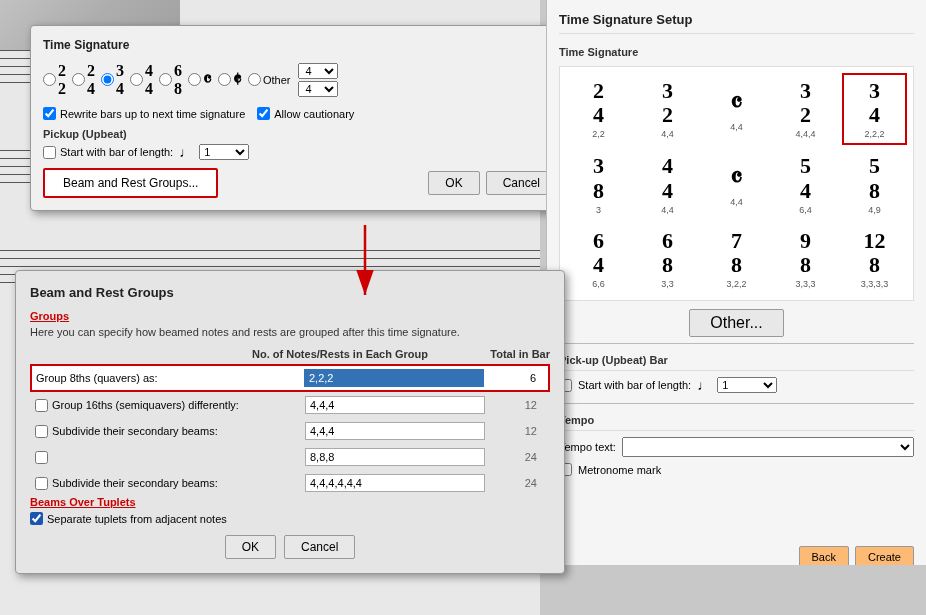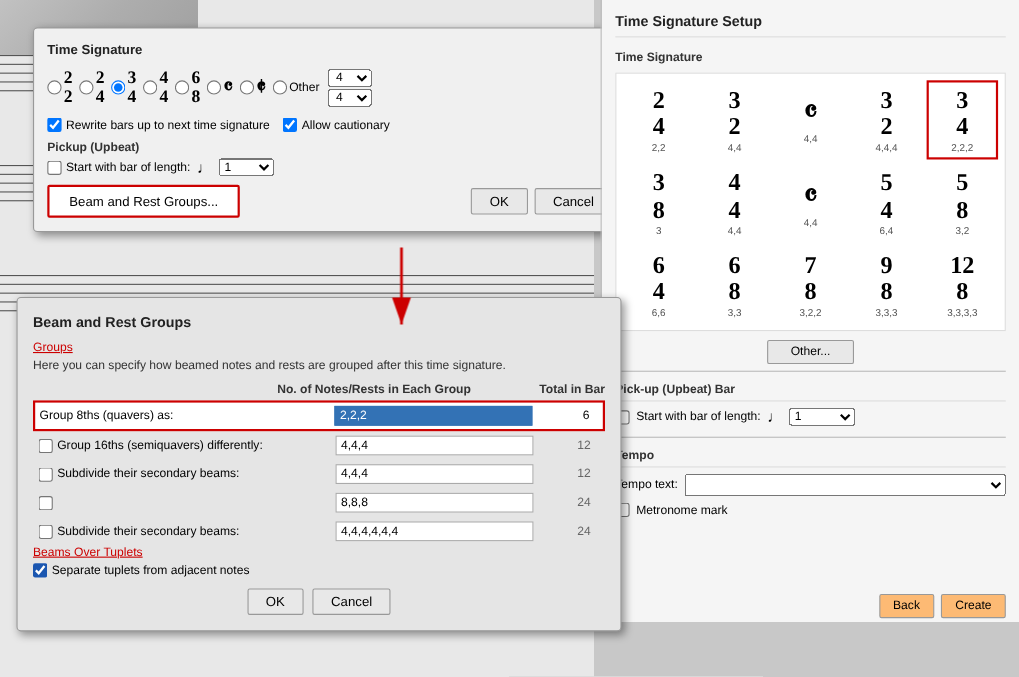--- a/index.html
+++ b/index.html
@@ -384,21 +384,21 @@
       font-size: 28px;
       font-weight: bold;
     }
 
     .other-button {
       display: block;
       margin: 6px auto;
       padding: 4px 20px;
       background: #e8e8e8;
       border: 1px solid #999;
-      font-size: 11px;
+      font-size: 16px;
       cursor: pointer;
       border-radius: 2px;
     }
 
     .pickup-section-right {
       margin: 10px 0;
     }
 
     .pickup-section-right .section-label {
       font-size: 11px;
@@ -485,21 +485,21 @@
     }
 
     
     .note-icon {
       font-size: 14px;
     }
 
     .underline-red {
       color: #cc0000;
       text-decoration: underline;
-      font-weight: 400;
+      font-weight: 700;
     }
 
     .separator-line {
       border: none;
       border-top: 1px solid #bbb;
       margin: 6px 0;
     }
   </style>
 </head>
 <body>
@@ -780,21 +780,21 @@
           <span>5</span>
           <span>4</span>
         </div>
       <div class="ts-label">6,4</div>
     </div>
     <div class="ts-cell">
       <div class="ts-symbol">
           <span>5</span>
           <span>8</span>
         </div>
-      <div class="ts-label">3,2</div>
+      <div class="ts-label">4,9</div>
     </div>
 
     <div class="ts-cell">
       <div class="ts-symbol">
           <span>6</span>
           <span>4</span>
         </div>
       <div class="ts-label">6,6</div>
     </div>
     <div class="ts-cell">

